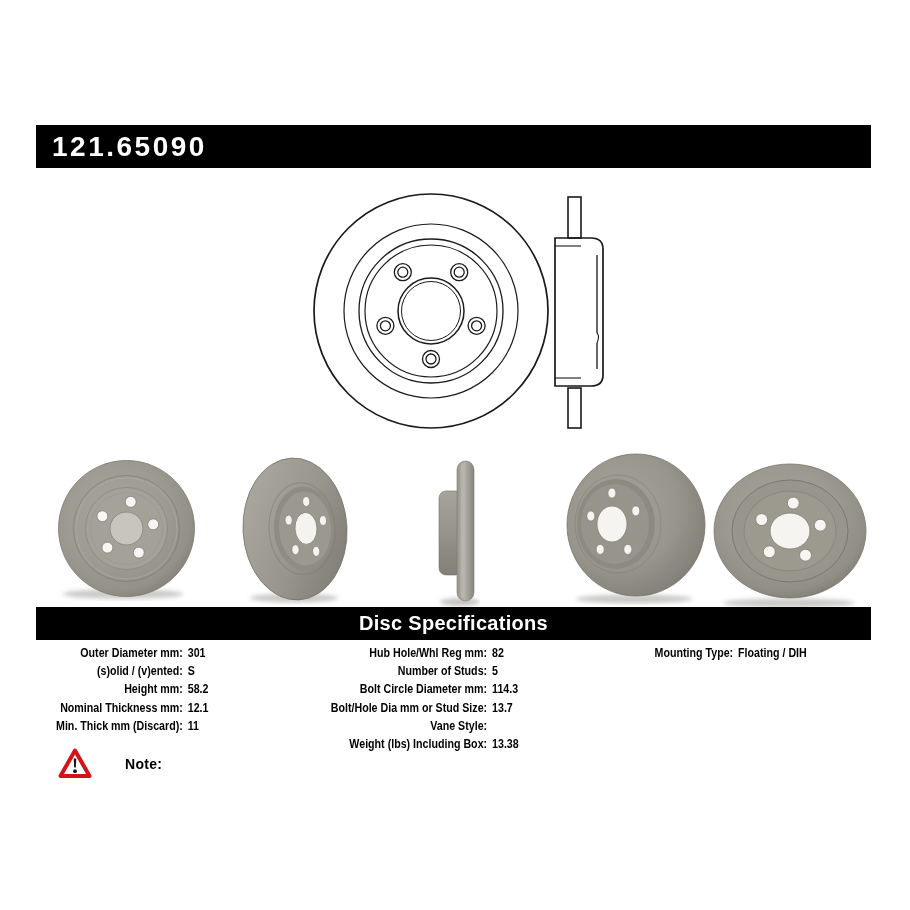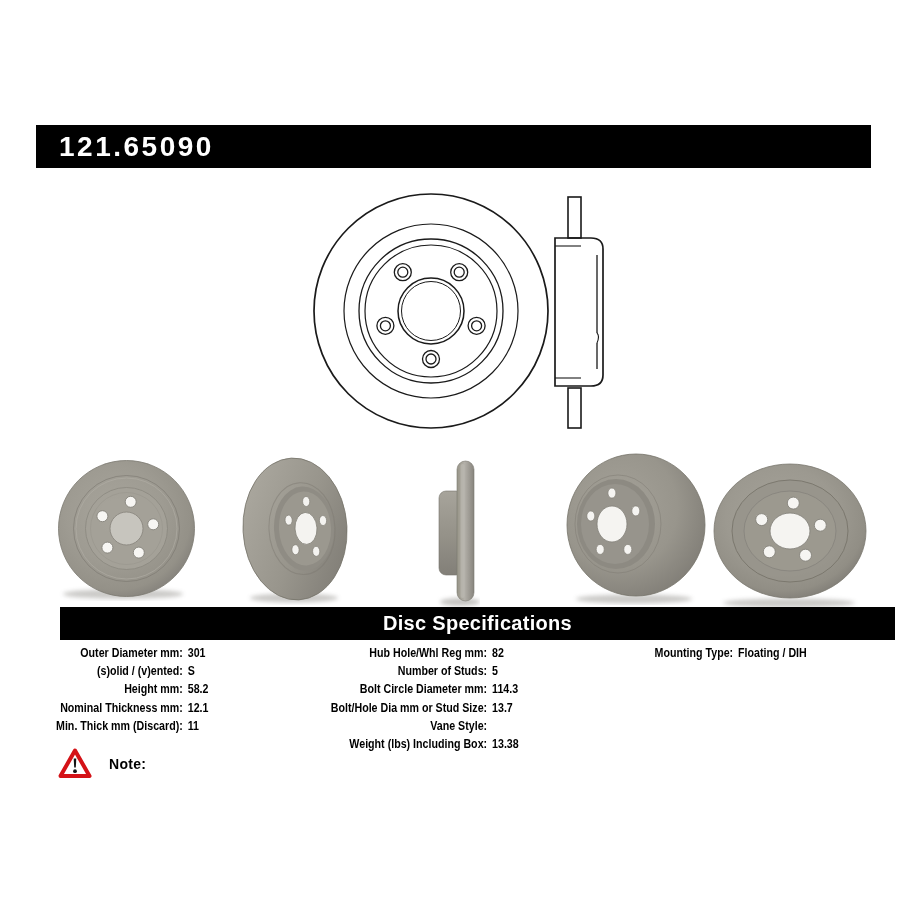--- a/index.html
+++ b/index.html
@@ -4,36 +4,36 @@
 <style>
   html,body{margin:0;padding:0;background:#ffffff;}
   .canvas{
     position:relative;width:910px;height:910px;background:#ffffff;
     font-family:"Liberation Sans",sans-serif;color:#000;overflow:hidden;
   }
   .bar{
     position:absolute;background:#000;color:#fff;box-sizing:border-box;
     display:flex;align-items:center;
   }
-  .header-bar{left:36px;top:125px;width:835px;height:43px;justify-content:space-between;padding:0 23px;}
+  .header-bar{left:36px;top:125px;width:835px;height:43px;justify-content:space-between;padding:0 16px;}
   .part-number{font-size:28px;font-weight:bold;letter-spacing:2.5px;}
   .product-name{font-size:28px;font-weight:bold;letter-spacing:0.5px;}
-  .spec-bar{left:36px;top:607px;width:835px;height:33px;justify-content:center;font-size:20px;font-weight:bold;letter-spacing:0.3px;margin-left:24px;}
+  .spec-bar{left:36px;top:607px;width:835px;height:33px;justify-content:center;font-size:20px;font-weight:bold;letter-spacing:0.3px;}
   .svg-abs{position:absolute;}
   .spec-col{position:absolute;top:644px;font-size:13px;font-weight:bold;transform:scaleX(0.82);transform-origin:0 0;white-space:nowrap;}
   .spec-row{height:18.2px;line-height:18.2px;}
   .spec-label{display:inline-block;text-align:right;margin-right:6px;}
   .col-left{left:36px;}
   .col-left .spec-label{width:179px;}
   .col-middle{left:310px;}
   .col-middle .spec-label{width:216px;}
   .col-right{left:620px;}
   .col-right .spec-label{width:138px;}
   .note-row{position:absolute;left:58px;top:747px;display:flex;align-items:center;}
-  .note-label{font-size:14px;font-weight:bold;margin-left:17px;letter-spacing:0.3px;}
+  .note-label{font-size:14px;font-weight:bold;margin-left:33px;letter-spacing:0.3px;}
 </style>
 </head>
 <body>
 
 <div class="canvas">
 
   <div class="bar header-bar">
     <span class="part-number">121.65090</span>
   </div>
 

